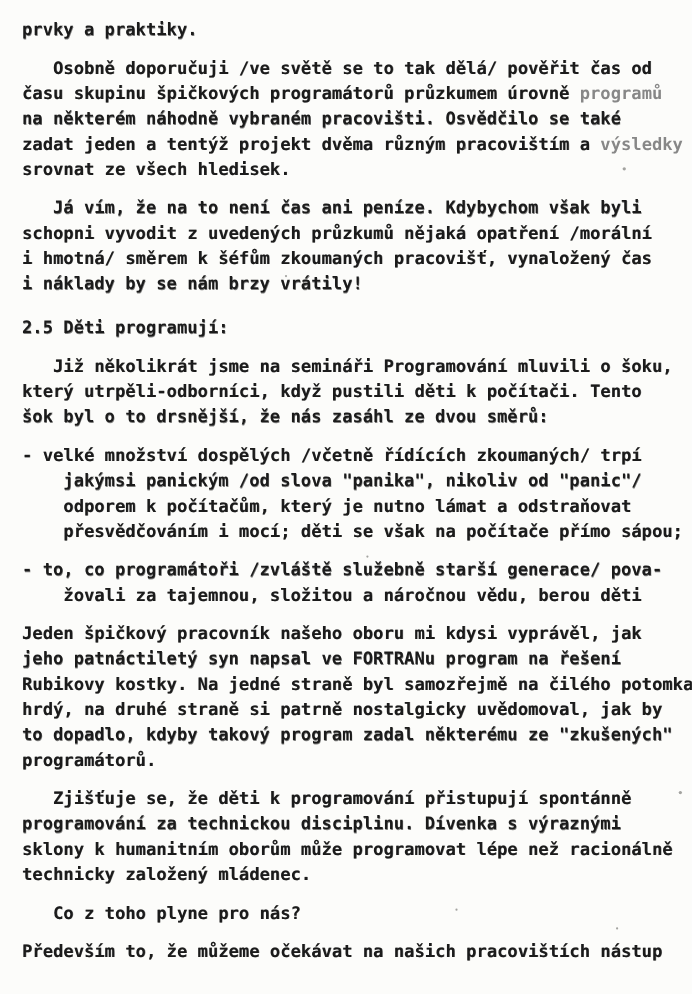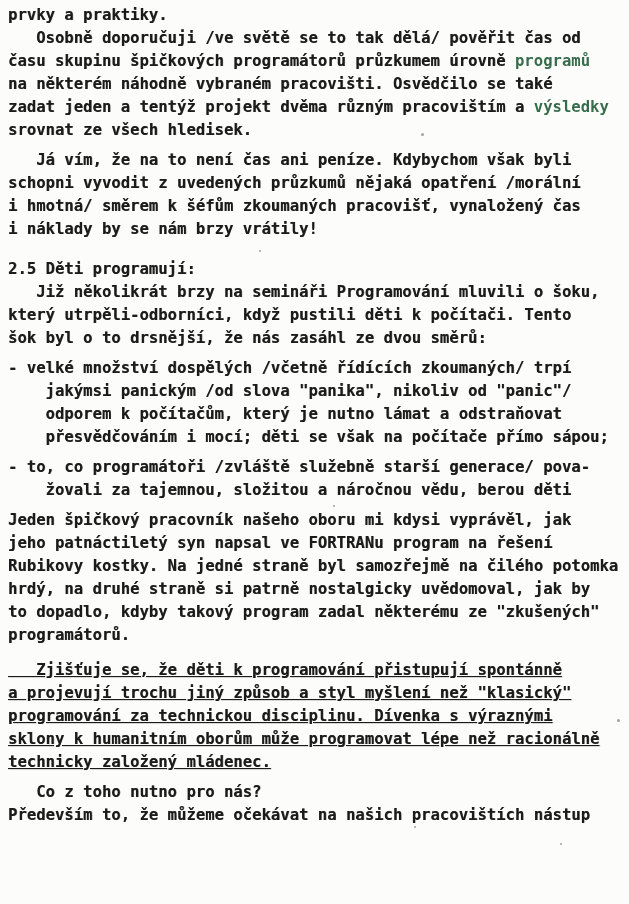--- a/index.html
+++ b/index.html
@@ -15,30 +15,30 @@
     overflow: hidden;
     box-sizing: border-box;
     padding: 4px 4px 0 8px;
     font-family: "DejaVu Sans Mono", "Liberation Mono", monospace;
     font-size: 15.6px;
     font-weight: bold;
     line-height: 23px;
     color: #1b1b1b;
     text-shadow: 0.4px 0.3px 0 rgba(20,20,20,0.55);
   }
-  .block { margin: 0; }
+  .block { margin: 12px; }
   .gap-sm { margin-top: 7px; }
-  .gap-md { margin-top: 12px; text-decoration: underline; }
+  .gap-md { margin-top: 12px; }
   .gap-lg { margin-top: 17px; }
   .line {
     white-space: pre;
     height: 23px;
   }
   .faded {
-    color: #14532d;
+    color: #737373;
     text-shadow: none;
     opacity: 0.85;
   }
   .ink-speck {
     position: absolute;
     width: 3px;
     height: 3px;
     border-radius: 50%;
     background: #5a5a56;
     opacity: 0.55;
@@ -62,21 +62,21 @@
       <div class="block gap-sm">
         <div class="line"><span>   Já vím, že na to není čas ani peníze. Kdybychom však byli</span></div>
         <div class="line"><span>schopni vyvodit z uvedených průzkumů nějaká opatření /morální</span></div>
         <div class="line"><span>i hmotná/ směrem k šéfům zkoumaných pracovišť, vynaložený čas</span></div>
         <div class="line"><span>i náklady by se nám brzy vrátily!</span></div>
       </div>
       <div class="block gap-lg">
         <div class="line"><span>2.5 Děti programují:</span></div>
       </div>
       <div class="block">
-        <div class="line"><span>   Již několikrát brzy na semináři Programování mluvili o šoku,</span></div>
+        <div class="line"><span>   Již několikrát jsme na semináři Programování mluvili o šoku,</span></div>
         <div class="line"><span>který utrpěli-odborníci, když pustili děti k počítači. Tento</span></div>
         <div class="line"><span>šok byl o to drsnější, že nás zasáhl ze dvou směrů:</span></div>
       </div>
       <div class="block gap-sm">
         <div class="line"><span>- velké množství dospělých /včetně řídících zkoumaných/ trpí</span></div>
         <div class="line"><span>    jakýmsi panickým /od slova "panika", nikoliv od "panic"/</span></div>
         <div class="line"><span>    odporem k počítačům, který je nutno lámat a odstraňovat</span></div>
         <div class="line"><span>    přesvědčováním i mocí; děti se však na počítače přímo sápou;</span></div>
       </div>
       <div class="block gap-sm">
@@ -86,27 +86,26 @@
       <div class="block gap-sm">
         <div class="line"><span>Jeden špičkový pracovník našeho oboru mi kdysi vyprávěl, jak</span></div>
         <div class="line"><span>jeho patnáctiletý syn napsal ve FORTRANu program na řešení</span></div>
         <div class="line"><span>Rubikovy kostky. Na jedné straně byl samozřejmě na čilého potomka</span></div>
         <div class="line"><span>hrdý, na druhé straně si patrně nostalgicky uvědomoval, jak by</span></div>
         <div class="line"><span>to dopadlo, kdyby takový program zadal některému ze "zkušených"</span></div>
         <div class="line"><span>programátorů.</span></div>
       </div>
       <div class="block gap-md">
         <div class="line"><span>   Zjišťuje se, že děti k programování přistupují spontánně</span></div>
-        <div class="line"><span>a projevují trochu jiný způsob a styl myšlení než "klasický"</span></div>
         <div class="line"><span>programování za technickou disciplinu. Dívenka s výraznými</span></div>
         <div class="line"><span>sklony k humanitním oborům může programovat lépe než racionálně</span></div>
         <div class="line"><span>technicky založený mládenec.</span></div>
       </div>
       <div class="block gap-sm">
-        <div class="line"><span>   Co z toho nutno pro nás?</span></div>
+        <div class="line"><span>   Co z toho plyne pro nás?</span></div>
       </div>
       <div class="block">
         <div class="line"><span>Především to, že můžeme očekávat na našich pracovištích nástup</span></div>
       </div>
     </div>
 
   <div class="ink-speck" style="left:421px; top:133px;"></div>
   <div class="ink-speck" style="left:566px; top:152px;"></div>
   <div class="ink-speck" style="left:259px; top:250px; width:2px; height:2px;"></div>
   <div class="ink-speck" style="left:333px; top:505px; width:2px; height:2px;"></div>

